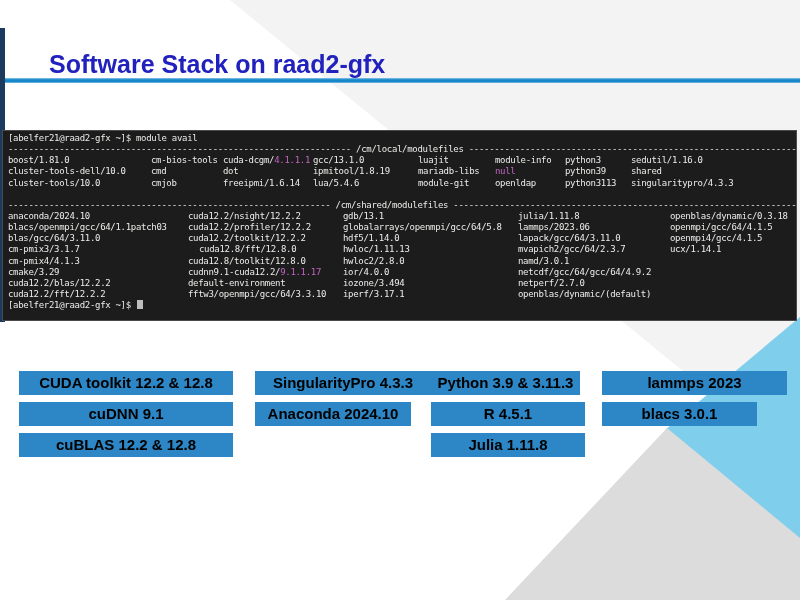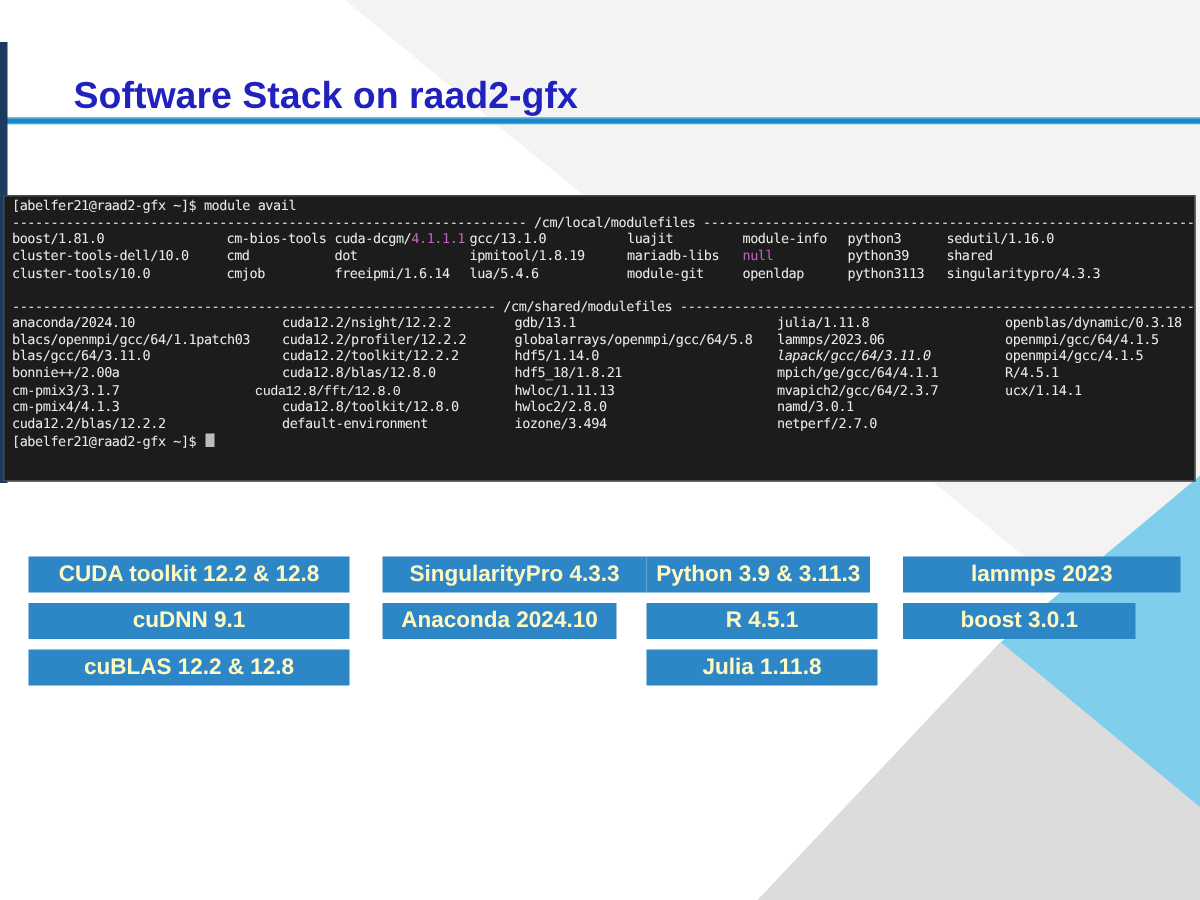--- a/index.html
+++ b/index.html
@@ -58,21 +58,21 @@
   }
   .term-cell{position:absolute;top:0;white-space:pre;}
   .hl{color:var(--term-hl,#C364C3);}
   .cursor{
     display:inline-block;width:6px;height:9px;background:#BDBDBD;
     vertical-align:-1px;margin-left:1px;
   }
   
   .sw-box{
     position:absolute;height:24px;line-height:24px;z-index:10;
-    background:var(--box-blue,#2D86C5);color:#fef9c3;
+    background:var(--box-blue,#2D86C5);color:#000000;
     font-size:15px;font-weight:bold;text-align:center;
     white-space:nowrap;overflow:hidden;
   }
 </style>
 </head>
 <body>
 
 <div class="bg-band"></div>
 <div class="tri-blue"></div>
 <div class="tri-gray"></div>
@@ -84,32 +84,33 @@
 <div class="terminal" id="terminal">
     <div class="term-line">[abelfer21@raad2-gfx ~]$ module avail</div>
     <div class="term-line">------------------------------------------------------------------- /cm/local/modulefiles -----------------------------------------------------------------</div>
     <div class="term-line"><span class="term-cell" style="left: 5px;">boost/1.81.0</span><span class="term-cell" style="left: 148px;">cm-bios-tools</span><span class="term-cell" style="left: 220px;">cuda-dcgm/<span class="hl">4.1.1.1</span></span><span class="term-cell" style="left: 310px;">gcc/13.1.0</span><span class="term-cell" style="left: 415px;">luajit</span><span class="term-cell" style="left: 492px;">module-info</span><span class="term-cell" style="left: 562px;">python3</span><span class="term-cell" style="left: 628px;">sedutil/1.16.0</span></div>
     <div class="term-line"><span class="term-cell" style="left: 5px;">cluster-tools-dell/10.0</span><span class="term-cell" style="left: 148px;">cmd</span><span class="term-cell" style="left: 220px;">dot</span><span class="term-cell" style="left: 310px;">ipmitool/1.8.19</span><span class="term-cell" style="left: 415px;">mariadb-libs</span><span class="term-cell" style="left: 492px;"><span class="hl">null</span></span><span class="term-cell" style="left: 562px;">python39</span><span class="term-cell" style="left: 628px;">shared</span></div>
     <div class="term-line"><span class="term-cell" style="left: 5px;">cluster-tools/10.0</span><span class="term-cell" style="left: 148px;">cmjob</span><span class="term-cell" style="left: 220px;">freeipmi/1.6.14</span><span class="term-cell" style="left: 310px;">lua/5.4.6</span><span class="term-cell" style="left: 415px;">module-git</span><span class="term-cell" style="left: 492px;">openldap</span><span class="term-cell" style="left: 562px;">python3113</span><span class="term-cell" style="left: 628px;">singularitypro/4.3.3</span></div>
     <div class="term-line"></div>
     <div class="term-line">--------------------------------------------------------------- /cm/shared/modulefiles --------------------------------------------------------------------</div>
     <div class="term-line"><span class="term-cell" style="left: 5px;">anaconda/2024.10</span><span class="term-cell" style="left: 185px;">cuda12.2/nsight/12.2.2</span><span class="term-cell" style="left: 340px;">gdb/13.1</span><span class="term-cell" style="left: 515px;">julia/1.11.8</span><span class="term-cell" style="left: 667px;">openblas/dynamic/0.3.18</span></div>
     <div class="term-line"><span class="term-cell" style="left: 5px;">blacs/openmpi/gcc/64/1.1patch03</span><span class="term-cell" style="left: 185px;">cuda12.2/profiler/12.2.2</span><span class="term-cell" style="left: 340px;">globalarrays/openmpi/gcc/64/5.8</span><span class="term-cell" style="left: 515px;">lammps/2023.06</span><span class="term-cell" style="left: 667px;">openmpi/gcc/64/4.1.5</span></div>
-    <div class="term-line"><span class="term-cell" style="left: 5px;">blas/gcc/64/3.11.0</span><span class="term-cell" style="left: 172px; margin-left: 13px;">cuda12.2/toolkit/12.2.2</span><span class="term-cell" style="left: 340px;">hdf5/1.14.0</span><span class="term-cell" style="left: 515px; font-style: italic;">lapack/gcc/64/3.11.0</span><span class="term-cell" style="left: 667px; text-align: right;">openmpi4/gcc/4.1.5</span></div>
-    <div class="term-line"><span class="term-cell" style="left: 5px;">bonnie++/2.00a</span><span class="term-cell" style="left: 185px;">cuda12.8/blas/12.8.0</span><span class="term-cell" style="left: 340px;">hdf5_18/1.8.21</span><span class="term-cell" style="left: 515px;">mpich/ge/gcc/64/4.1.1</span><span class="term-cell" style="left: 667px;">R/4.5.1</span></div>
-    <div class="term-line"><span class="term-cell" style="left: 5px;">cm-pmix3/3.1.7</span><span class="term-cell" style="left: 167px; font-family: Liberation Mono, monospace;">cuda12.8/fft/12.8.0</span><span class="term-cell" style="left: 340px;">hwloc/1.11.13</span><span class="term-cell" style="left: 515px;">mvapich2/gcc/64/2.3.7</span><span class="term-cell" style="left: 667px;">ucx/1.14.1</span></div>
+    <div class="term-line"><span class="term-cell" style="left: 5px;">blas/gcc/64/3.11.0</span><span class="term-cell" style="left: 172px; margin-left: 13px;">cuda12.2/toolkit/12.2.2</span><span class="term-cell" style="left: 340px;">hdf5/1.14.0</span><span class="term-cell" style="left: 515px;">lapack/gcc/64/3.11.0</span><span class="term-cell" style="left: 667px; text-align: right;">openmpi4/gcc/4.1.5</span></div>
+    <div class="term-line"><span class="term-cell" style="left: 5px;">cm-pmix3/3.1.7</span><span class="term-cell" style="left: 196px;">cuda12.8/fft/12.8.0</span><span class="term-cell" style="left: 340px;">hwloc/1.11.13</span><span class="term-cell" style="left: 515px;">mvapich2/gcc/64/2.3.7</span><span class="term-cell" style="left: 667px;">ucx/1.14.1</span></div>
     <div class="term-line"><span class="term-cell" style="left: 5px;">cm-pmix4/4.1.3</span><span class="term-cell" style="left: 185px;">cuda12.8/toolkit/12.8.0</span><span class="term-cell" style="left: 340px;">hwloc2/2.8.0</span><span class="term-cell" style="left: 515px;">namd/3.0.1</span></div>
+    <div class="term-line"><span class="term-cell" style="left: 5px;">cmake/3.29</span><span class="term-cell" style="left: 185px;">cudnn9.1-cuda12.2/<span class="hl">9.1.1.17</span></span><span class="term-cell" style="left: 340px;">ior/4.0.0</span><span class="term-cell" style="left: 515px;">netcdf/gcc/64/gcc/64/4.9.2</span></div>
     <div class="term-line"><span class="term-cell" style="left: 5px;">cuda12.2/blas/12.2.2</span><span class="term-cell" style="left: 185px;">default-environment</span><span class="term-cell" style="left: 340px;">iozone/3.494</span><span class="term-cell" style="left: 515px;">netperf/2.7.0</span></div>
+    <div class="term-line"><span class="term-cell" style="left: 5px;">cuda12.2/fft/12.2.2</span><span class="term-cell" style="left: 185px;">fftw3/openmpi/gcc/64/3.3.10</span><span class="term-cell" style="left: 340px;">iperf/3.17.1</span><span class="term-cell" style="left: 515px;">openblas/dynamic/(default)</span></div>
     <div class="term-line">[abelfer21@raad2-gfx ~]$ <span class="cursor"></span></div>
   </div>
 
 <div id="boxes">
     <div class="sw-box" style="left: 19px; width: 214px; top: 371px;">CUDA toolkit 12.2 &amp; 12.8</div>
     <div class="sw-box" style="left: 19px; width: 214px; top: 402px;">cuDNN 9.1</div>
     <div class="sw-box" style="left: 19px; width: 214px; top: 433px;">cuBLAS 12.2 &amp; 12.8</div>
     <div class="sw-box" style="left: 255px; width: 176px; top: 371px;">SingularityPro 4.3.3</div>
     <div class="sw-box" style="left: 255px; width: 156px; top: 402px;">Anaconda 2024.10</div>
     <div class="sw-box" style="left: 431px; width: 149px; top: 371px;">Python 3.9 &amp; 3.11.3</div>
     <div class="sw-box" style="left: 431px; width: 154px; top: 402px;">R 4.5.1</div>
     <div class="sw-box" style="left: 431px; width: 154px; top: 433px;">Julia 1.11.8</div>
     <div class="sw-box" style="left: 602px; width: 185px; top: 371px;">lammps 2023</div>
-    <div class="sw-box" style="left: 602px; width: 155px; top: 402px;">boost 3.0.1</div>
+    <div class="sw-box" style="left: 602px; width: 155px; top: 402px;">blacs 3.0.1</div>
   </div>
 
 </body></html>

